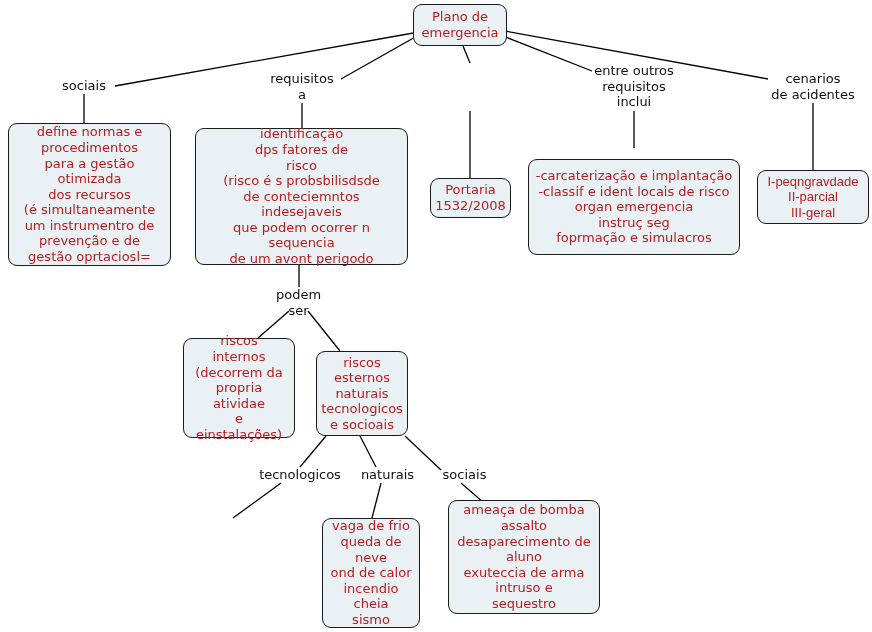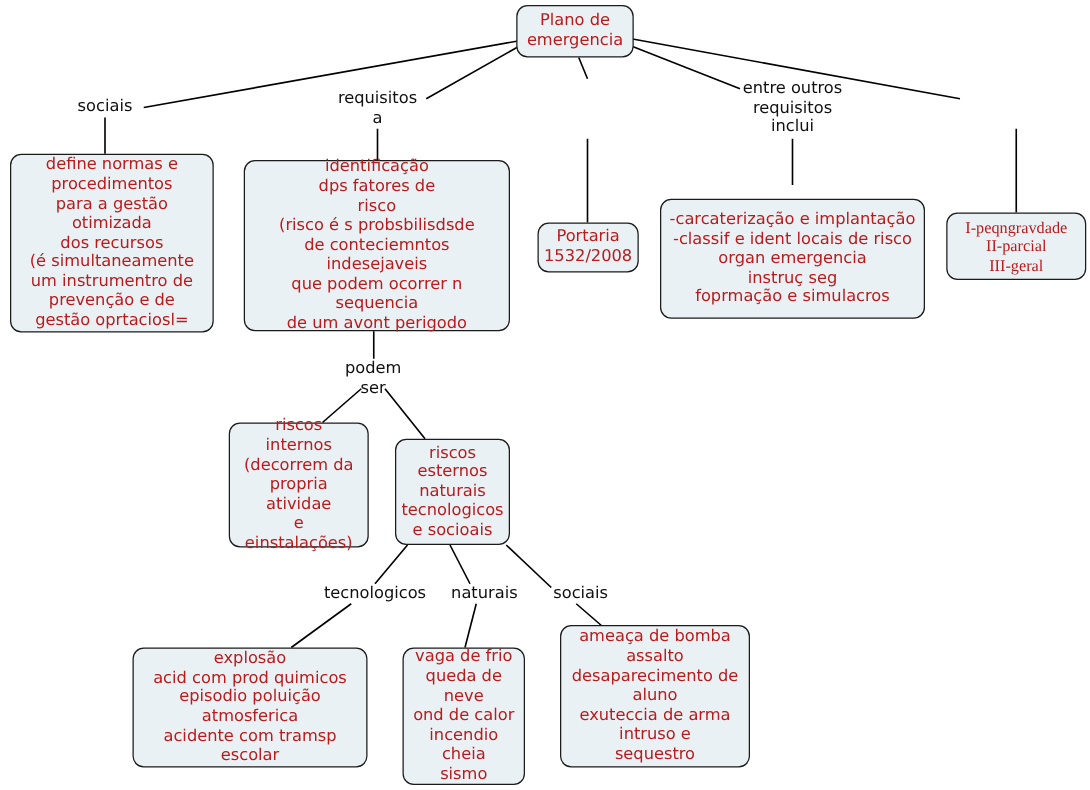--- a/index.html
+++ b/index.html
@@ -22,21 +22,21 @@
     align-items:center;
     justify-content:center;
     text-align:center;
     color:#b91c1c;
     font-size:13px;
     line-height:15.6px;
     padding:4px 6px;
     white-space:pre-line;
     z-index:2;
   }
-  .node.serif{font-family:Liberation Serif, serif;}
+  .node.serif{font-family:Liberation Sans, sans-serif;}
   .label{
     position:absolute;
     color:#101010;
     font-size:13px;
     line-height:15.6px;
     text-align:center;
     white-space:pre-line;
     z-index:3;
     background:transparent;
   }
@@ -98,42 +98,39 @@
 internos
 (decorrem da
 propria
 atividae
 e einstalações)</div>
     <div class="node" style="left: 316px; top: 351px; width: 92px; height: 85px;">riscos
 esternos
 naturais
 tecnologicos
 e socioais</div>
-    <div class="node" style="left: 106px; top: 518px; width: 188px; height: 96px;">explosão
-acid com prod quimicos
-episodio poluição
-atmosferica
-acidente com tramsp escolar</div>
     <div class="node" style="left: 322px; top: 518px; width: 98px; height: 110px;">vaga de frio
 queda de neve
 ond de calor
 incendio
 cheia
 sismo</div>
     <div class="node" style="left: 448px; top: 500px; width: 152px; height: 114px;">ameaça  de bomba
 assalto
 desaparecimento de
 aluno
 exuteccia de arma
 intruso e
 sequestro</div>
     <div class="label" style="left: 53px; top: 78px; width: 62px;">sociais</div>
     <div class="label" style="left: 264px; top: 71px; width: 76px;">requisitos
 a</div>
     <div class="label" style="left: 592px; top: 63px; width: 84px;">entre outros
 requisitos
 inclui</div>
+    <div class="label" style="left: 768px; top: 71px; width: 90px;">cenarios
+de acidentes</div>
     <div class="label" style="left: 272px; top: 287px; width: 53px;">podem
 ser</div>
     <div class="label" style="left: 259px; top: 467px; width: 82px;">tecnologicos</div>
     <div class="label" style="left: 360px; top: 467px; width: 55px;">naturais</div>
     <div class="label" style="left: 441px; top: 467px; width: 47px;">sociais</div>
   </div>
 
 </body></html>

